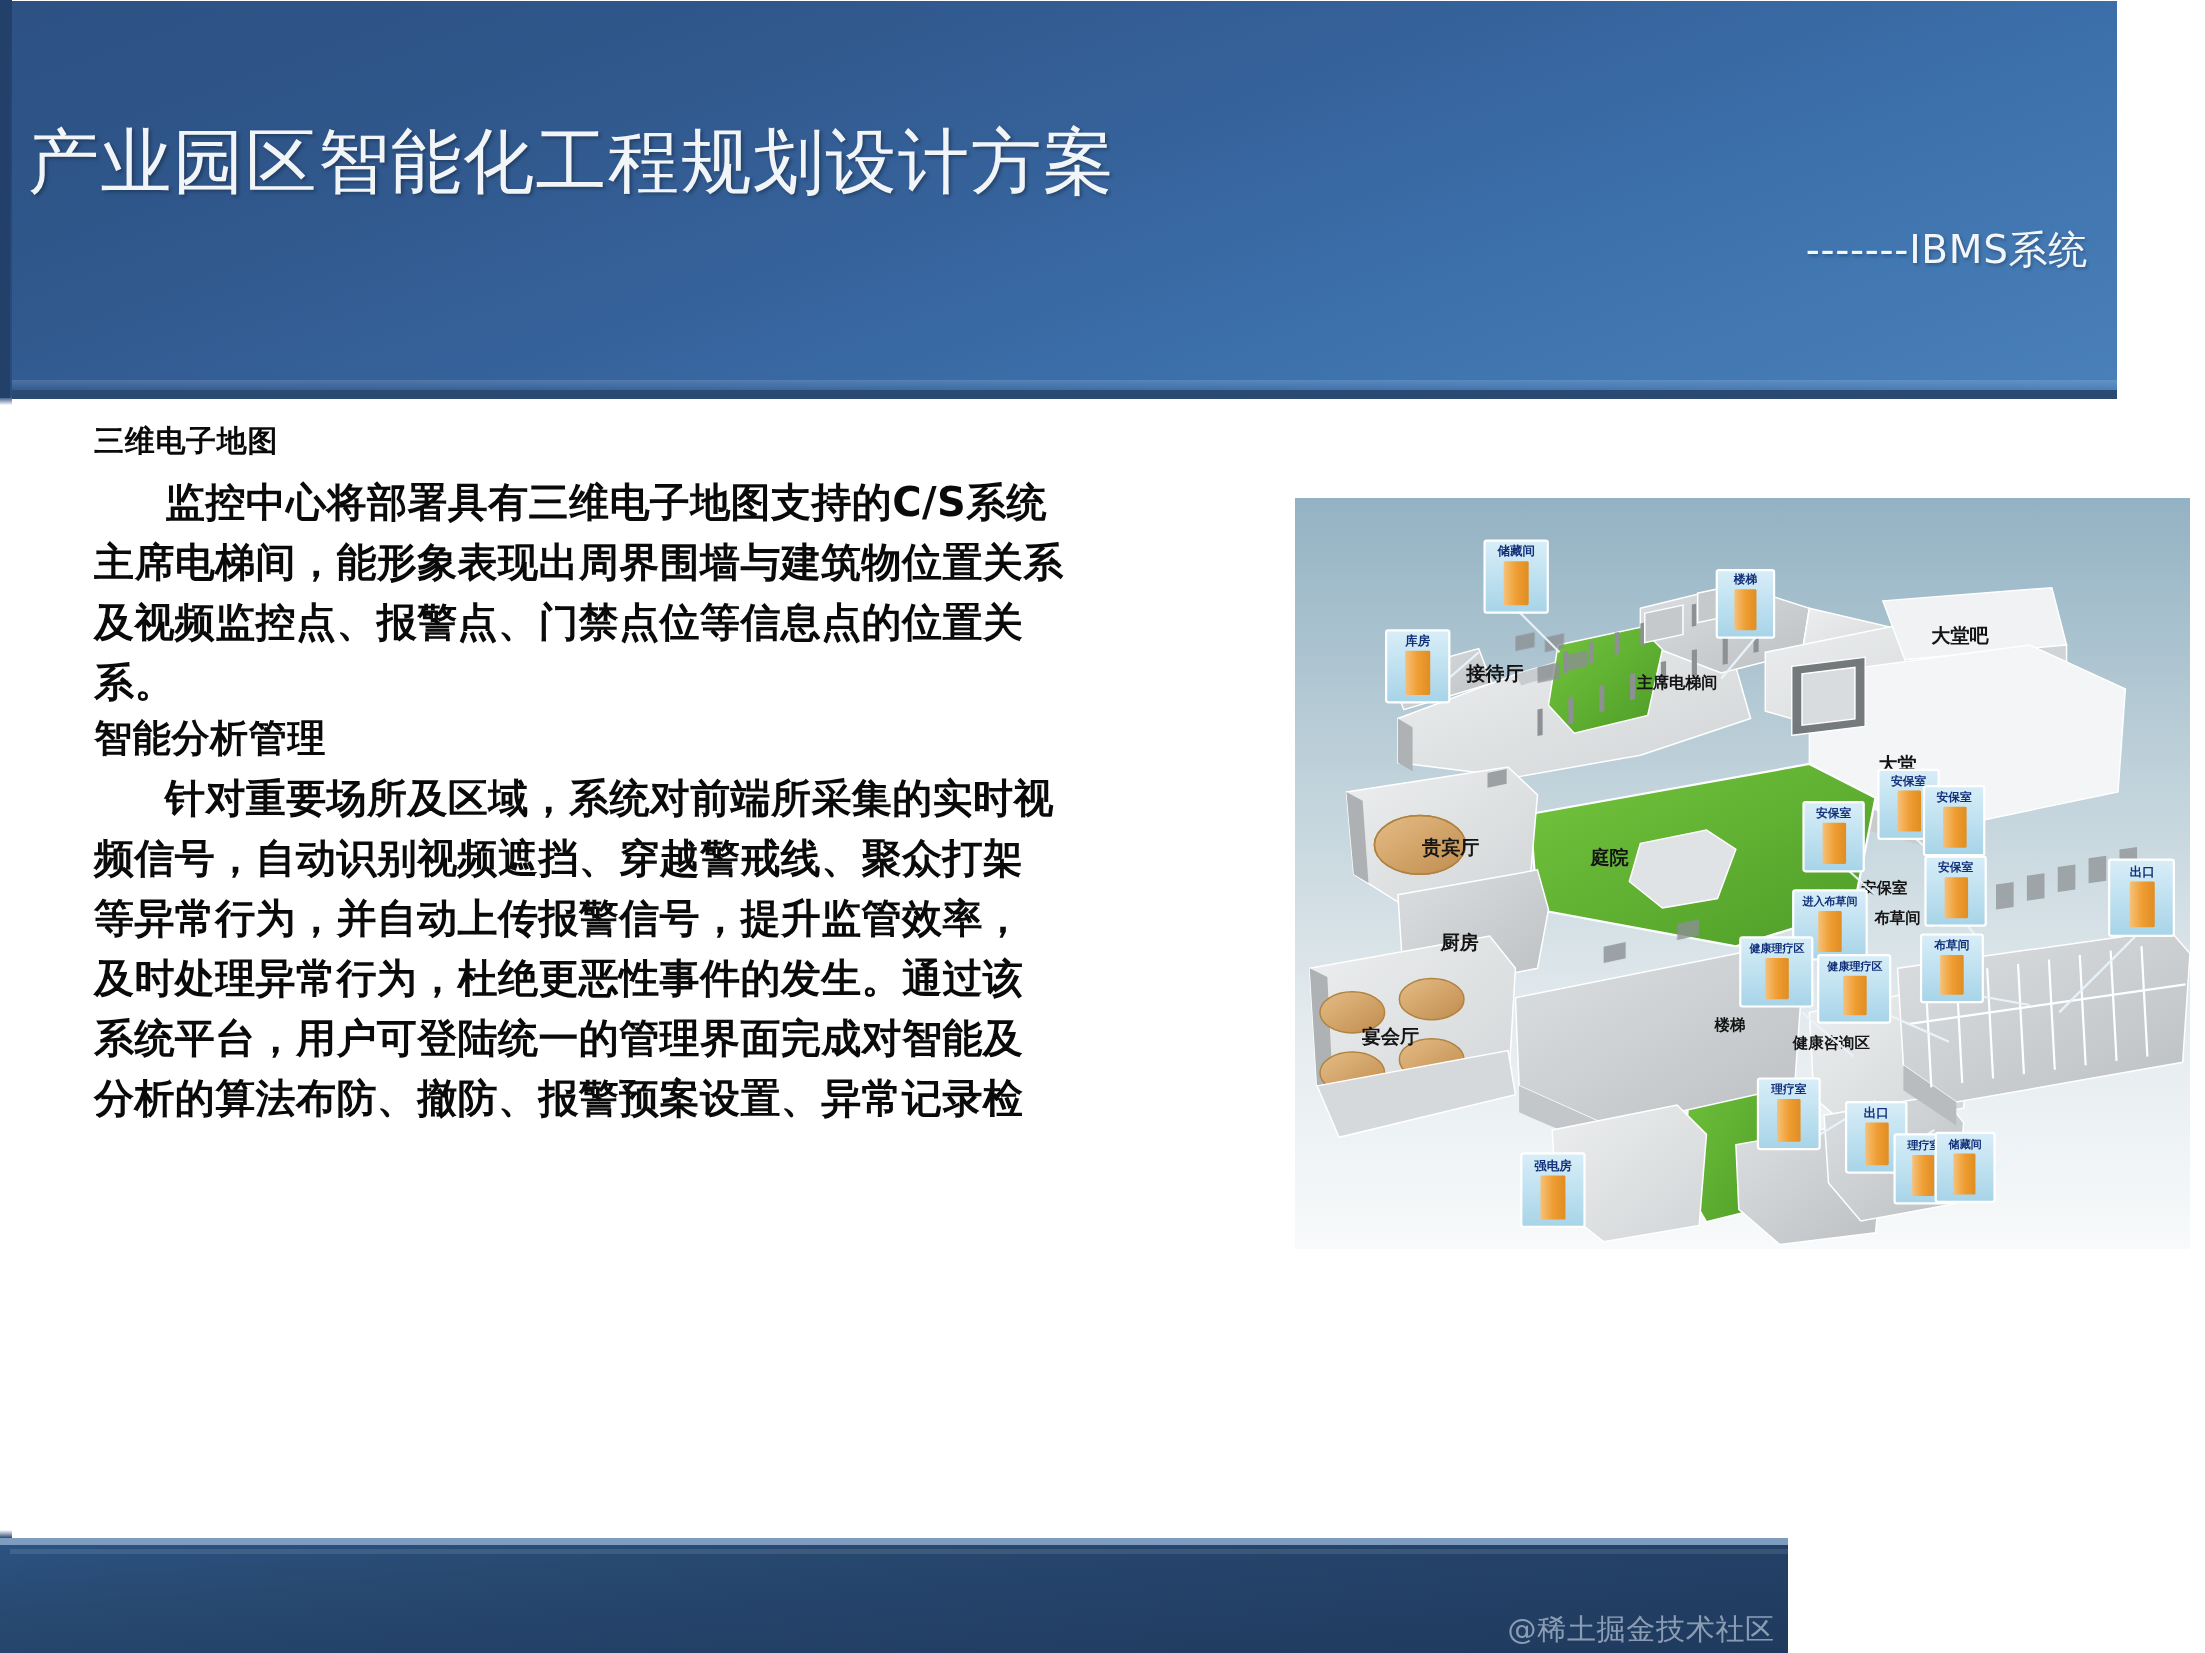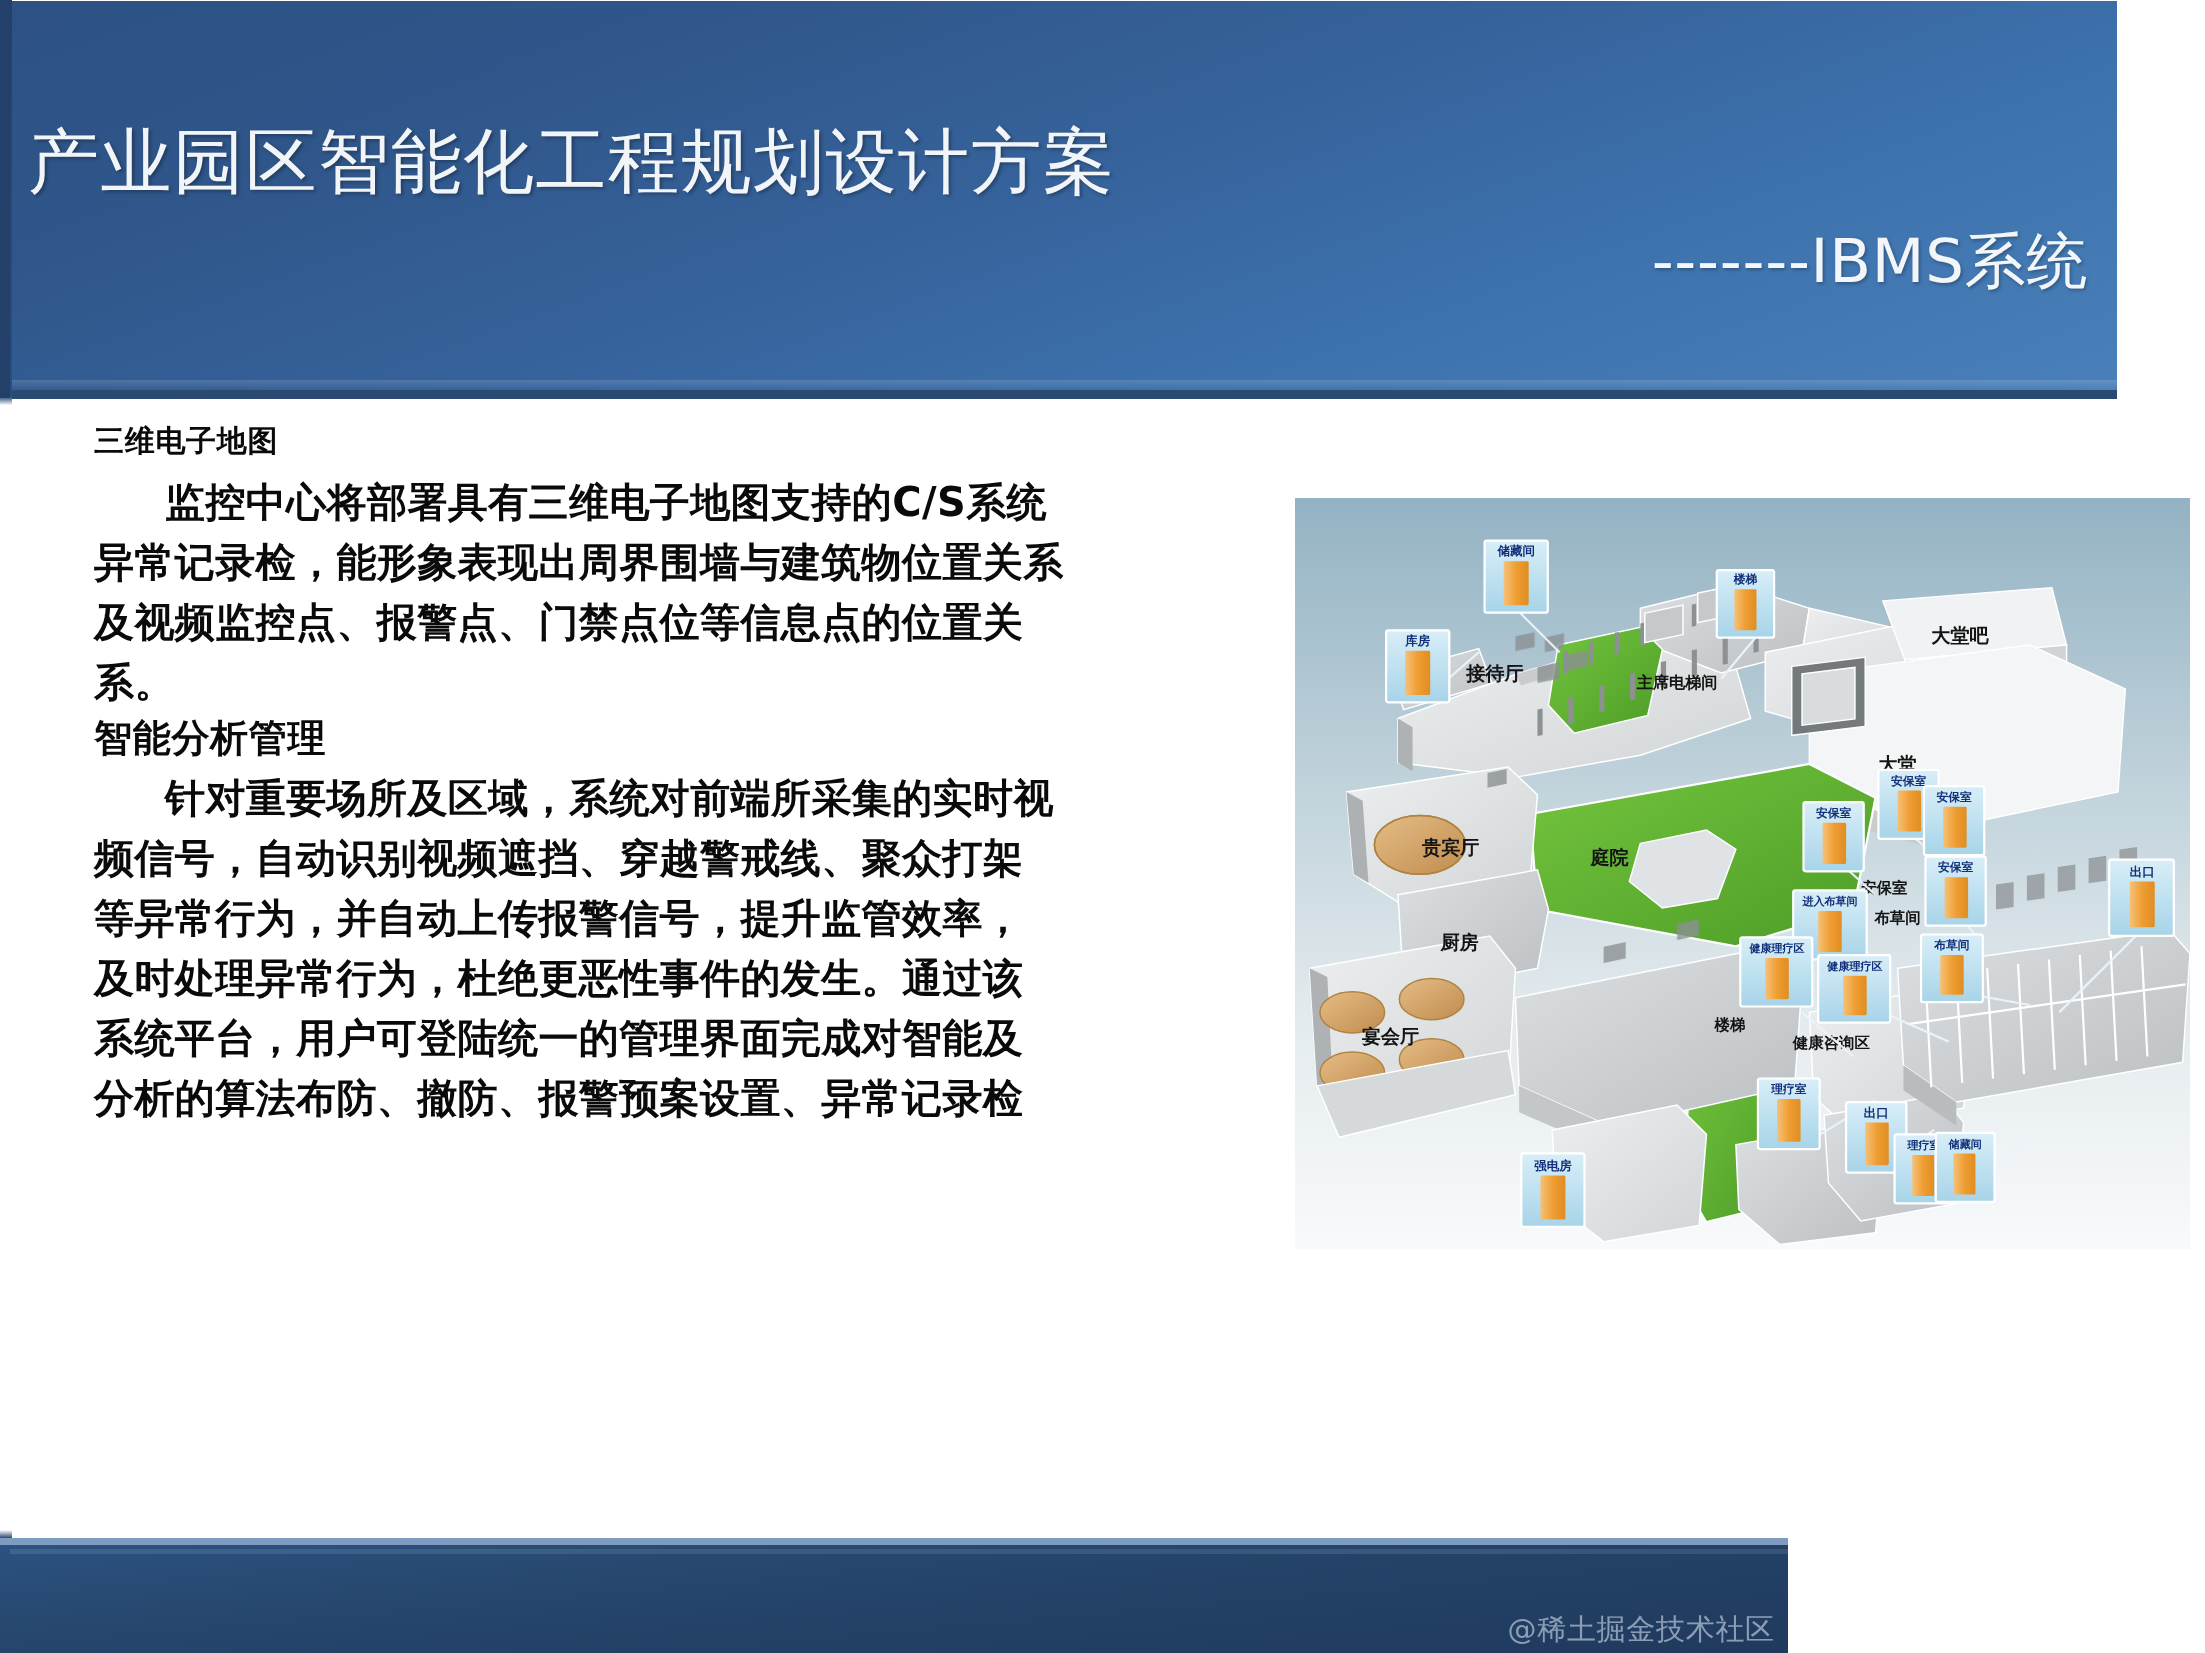--- a/index.html
+++ b/index.html
@@ -27,21 +27,21 @@
   }
   .header-inner{position:absolute;inset:0;}
   .hdr-title{
     position:absolute;left:28px;top:125px;
     font-size:71px;line-height:1;color:#f2f5f8;letter-spacing:1.5px;
     white-space:nowrap;
     text-shadow:2.2px 2.2px 3.7px rgba(0,0,0,.30);
   }
   .hdr-sub{
     position:absolute;right:29px;top:229px;
-    font-size:61px;line-height:1;color:#f3f6f9;letter-spacing:0.7px;
+    font-size:39px;line-height:1;color:#f3f6f9;letter-spacing:0.7px;
     white-space:nowrap;
     text-shadow:1.5px 2.2px 3.7px rgba(0,0,0,.28);
   }
 
   
   .left-rail{
     position:absolute;left:0;top:0;width:11.8px;height:1654px;
     background:linear-gradient(to bottom,#23406a 0%,#2a4e7d 24%,#ffffff 24.5%,#ffffff 92.5%,#24426e 93%,#1f3a63 100%);
   }
   .left-rail-top{
@@ -113,21 +113,21 @@
 
   <div class="left-rail"></div>
   <div class="left-rail-top"></div>
 
   <div class="body-col">
 
     <div class="lead">三维电子地图</div>
 
     <div class="para">
       <span class="ln" style="text-indent:71px;">监控中心将部署具有三维电子地图支持的C/S系统</span>
-      <span class="ln">异常记录检，能形象表现出周界围墙与建筑物位置关系</span>
+      <span class="ln">主席电梯间，能形象表现出周界围墙与建筑物位置关系</span>
       <span class="ln">及视频监控点、报警点、门禁点位等信息点的位置关</span>
       <span class="ln">系。</span>
     </div>
 
     <div class="lead2">智能分析管理</div>
 
     <div class="para">
       <span class="ln" style="text-indent:71px;">针对重要场所及区域，系统对前端所采集的实时视</span>
       <span class="ln">频信号，自动识别视频遮挡、穿越警戒线、聚众打架</span>
       <span class="ln">等异常行为，并自动上传报警信号，提升监管效率，</span>

